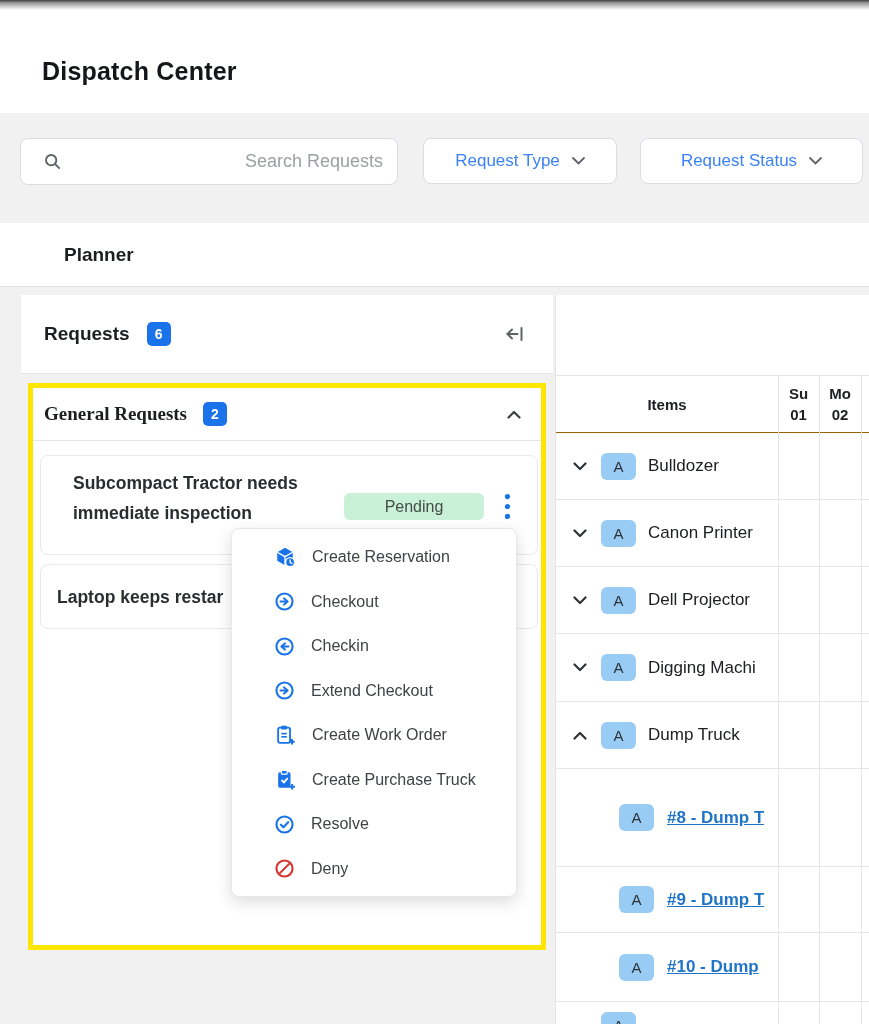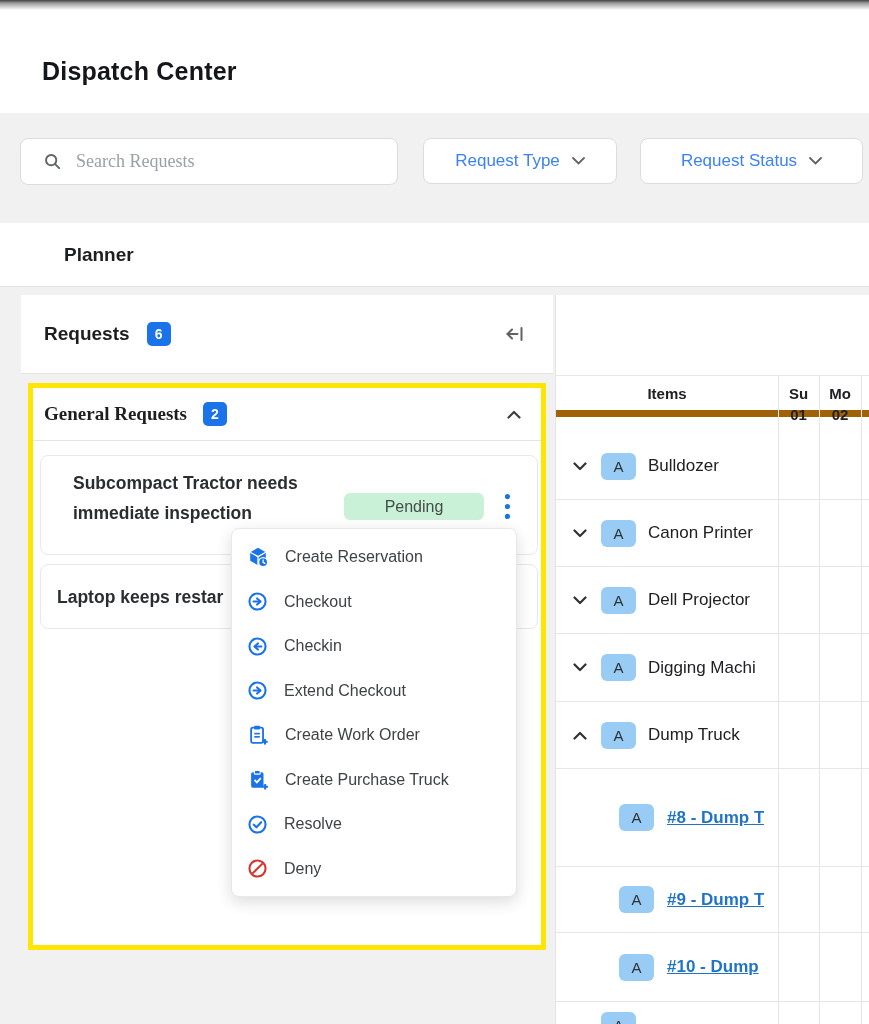--- a/index.html
+++ b/index.html
@@ -11,21 +11,21 @@
 
   .page-title { position:absolute; left:42px; top:57px; font-size:25px; font-weight:700; color:#141619; letter-spacing:.2px; }
 
   .gray-bg { position:absolute; left:0; top:113px; width:869px; height:911px; background:#f1f1f2; }
 
   
   .search-box { position:absolute; left:20px; top:138px; width:378px; height:47px; background:#fff;
     border:1px solid #d9dce0; border-radius:8px; display:flex; align-items:center; padding:0 14px; }
   .search-box svg { flex:0 0 auto; margin-left:8px; }
   .search-box input { border:none; outline:none; background:transparent; margin-left:14px; width:100%;
-    font-size:18px; color:#ef4444; font-family:Liberation Serif, serif; }
+    font-size:18px; color:#ef4444; font-family:Liberation Sans, sans-serif;text-align:right; }
   .search-box input::placeholder { color:#9aa0a6; }
 
   .filter-btn { position:absolute; top:138px; height:46px; background:#fff; border:1px solid #d9dce0;
     border-radius:8px; display:flex; align-items:center; justify-content:center; gap:12px;
     font-size:17px; color:#3b82f6; cursor:pointer; }
   .filter-type { left:423px; width:194px; }
   .filter-status { left:640px; width:223px; }
 
   
   .planner-band { position:absolute; left:0; top:223px; width:869px; height:64px; background:#fff;
@@ -53,28 +53,28 @@
   .card-title { font-size:17.5px; line-height:30px; font-weight:700; color:#2b2e31; }
   .card-1 .card-title { position:absolute; left:32px; top:12px; width:295px; }
   .card-2 .card-title { margin-left:16px; white-space:nowrap; }
   .status-pill { position:absolute; left:303px; top:37px; width:140px; height:27px; background:#c8f1d8;
     border-radius:6px; display:flex; align-items:center; justify-content:center; font-size:16px; color:#454d47; }
   .kebab { position:absolute; left:459px; top:36px; width:14px; height:28px; display:flex; align-items:center; justify-content:center; cursor:pointer; }
 
   
   .context-menu { position:absolute; left:231px; top:528px; width:286px; height:369px; background:#fff;
     border:1px solid #e6e8eb; border-radius:8px; box-shadow:0 5px 16px rgba(0,0,0,.14); z-index:10; padding:6px 0; }
-  .menu-item { height:44.5px; display:flex; align-items:center; padding-left:15px; cursor:pointer; }
+  .menu-item { height:44.5px; display:flex; align-items:center; padding-left:42px; cursor:pointer; }
   .menu-item .lbl { margin-left:16px; font-size:16px; color:#3f4246; }
 
   
   .right-panel { position:absolute; left:555px; top:295px; width:314px; height:729px; background:#fff;
     border-left:1px solid #e2e4e7; }
-  .grid-header { position:absolute; left:0; top:80px; width:314px; height:42px;
-    border-top:1px solid #e4e6e9; border-bottom:7px solid #a16207; }
+  .grid-header { position:absolute; left:0; top:80px; width:314px; height:58px;
+    border-top:1px solid #e4e6e9; border-bottom:1px solid #a16207; }
   .items-label { position:absolute; left:0; top:0; width:222px; height:100%; display:flex; align-items:center;
     justify-content:center; font-size:15px; font-weight:700; color:#202124; }
   .day-cell { position:absolute; top:0; height:100%; text-align:center; font-size:15px; font-weight:700;
     color:#202124; line-height:21px; padding-top:7px; }
   .day-0 { left:222px; width:41px; }
   .day-1 { left:263px; width:42px; }
   .vline { position:absolute; top:80px; width:1px; height:649px; background:#e4e6e9; }
   .vl-0 { left:222px; } .vl-1 { left:263px; } .vl-2 { left:305px; }
 
   .rows { position:absolute; left:0; top:138px; width:314px; }

